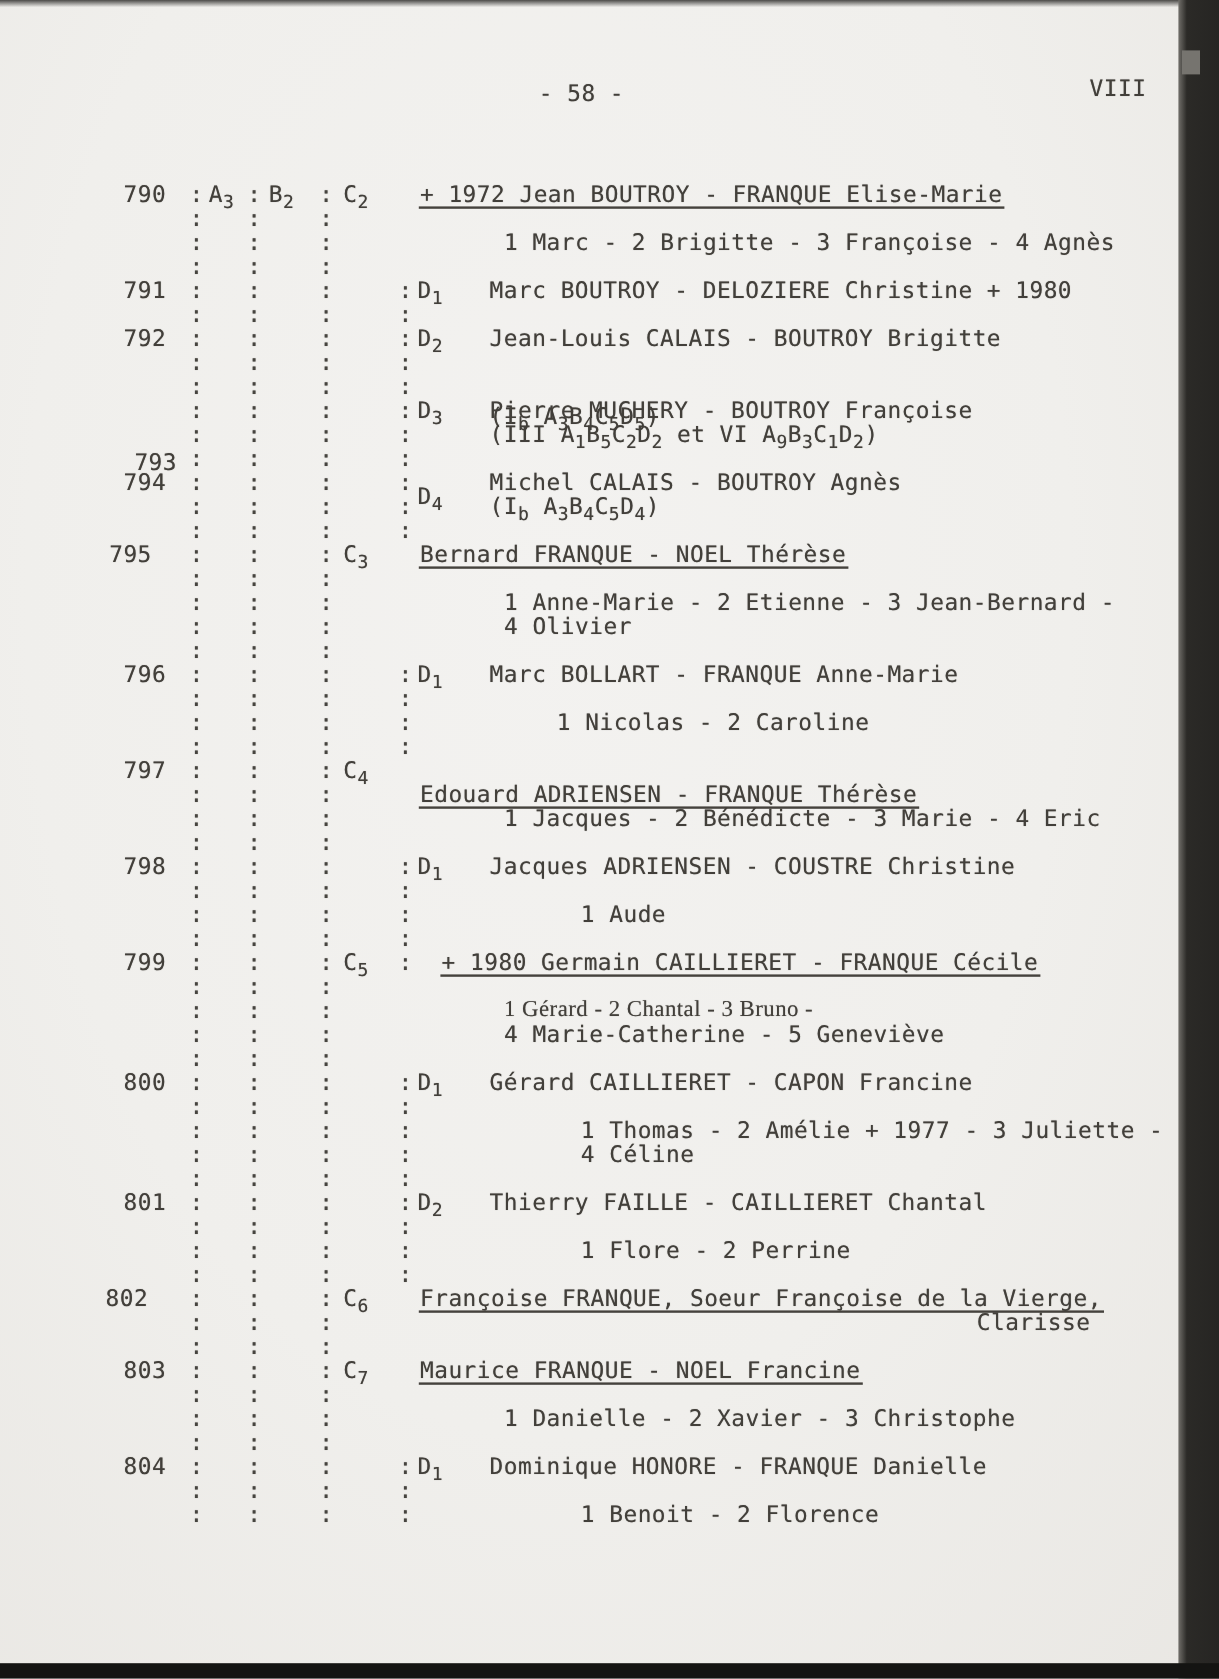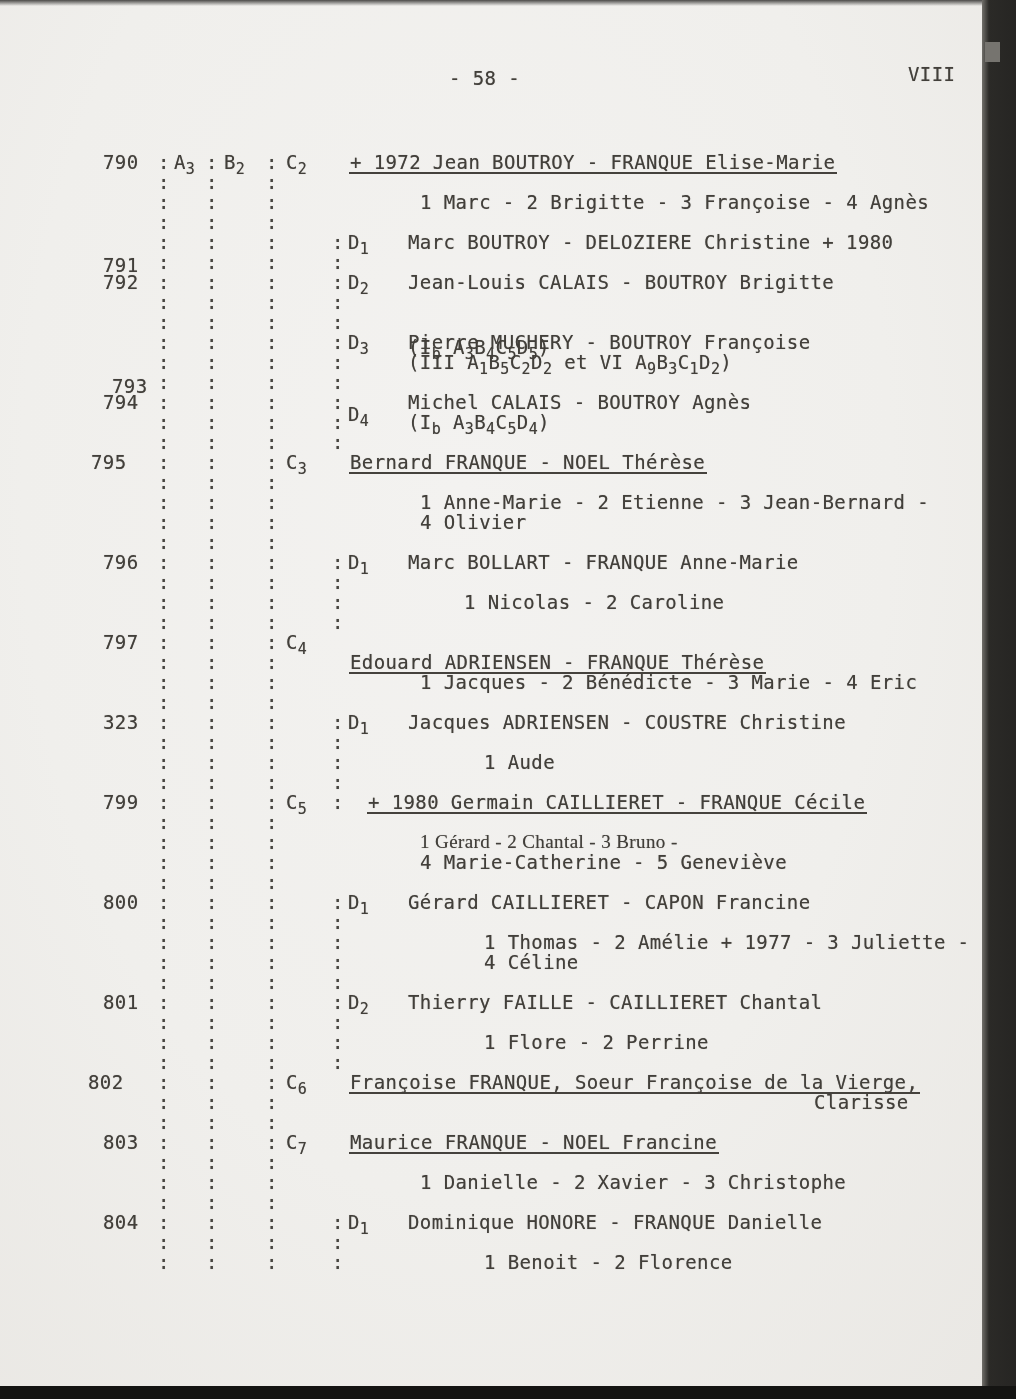--- a/index.html
+++ b/index.html
@@ -39,21 +39,21 @@
 <div class="page">
   <div class="hdr" style="left:449px;top:68px;">- 58 -</div>
   <div class="hdr" style="left:908px;top:64px;">VIII</div>
   <div id="sheet">
       <div class="tline" style="left: 103px; top: 152px;">790</div>
       <div class="tline" style="left: 174px; top: 152px;">A<sub>3</sub></div>
       <div class="tline" style="left: 224px; top: 152px;">B<sub>2</sub></div>
       <div class="tline" style="left: 286px; top: 152px;">C<sub>2</sub></div>
       <div class="tline underlined" style="left: 350px; top: 152px;">+ 1972 Jean BOUTROY - FRANQUE Elise-Marie</div>
       <div class="tline" style="left: 420px; top: 192px;">1 Marc - 2 Brigitte - 3 Françoise - 4 Agnès</div>
-      <div class="tline" style="left: 103px; top: 232px; margin-top: 23px;">791</div>
+      <div class="tline" style="left: 103px; top: 232px;">791</div>
       <div class="tline" style="left: 348px; top: 232px;">D<sub>1</sub></div>
       <div class="tline" style="left: 408px; top: 232px;">Marc BOUTROY - DELOZIERE Christine + 1980</div>
       <div class="tline" style="left: 103px; top: 272px;">792</div>
       <div class="tline" style="left: 348px; top: 272px;">D<sub>2</sub></div>
       <div class="tline" style="left: 408px; top: 272px;">Jean-Louis CALAIS - BOUTROY Brigitte</div>
       <div class="tline" style="left: 408px; top: 292px; margin-top: 45px;">(I<sub>b</sub> A<sub>3</sub>B<sub>4</sub>C<sub>5</sub>D<sub>5</sub>)</div>
       <div class="tline" style="left: 112px; top: 332px; margin-top: 44px;">793</div>
       <div class="tline" style="left: 348px; top: 332px;">D<sub>3</sub></div>
       <div class="tline" style="left: 408px; top: 332px;">Pierre MUCHERY - BOUTROY Françoise</div>
       <div class="tline" style="left: 408px; top: 352px;">(III A<sub>1</sub>B<sub>5</sub>C<sub>2</sub>D<sub>2</sub> et VI A<sub>9</sub>B<sub>3</sub>C<sub>1</sub>D<sub>2</sub>)</div>
@@ -67,21 +67,21 @@
       <div class="tline" style="left: 420px; top: 492px;">1 Anne-Marie - 2 Etienne - 3 Jean-Bernard -</div>
       <div class="tline" style="left: 420px; top: 512px;">4 Olivier</div>
       <div class="tline" style="left: 103px; top: 552px;">796</div>
       <div class="tline" style="left: 348px; top: 552px;">D<sub>1</sub></div>
       <div class="tline" style="left: 408px; top: 552px;">Marc BOLLART - FRANQUE Anne-Marie</div>
       <div class="tline" style="left: 464px; top: 592px;">1 Nicolas - 2 Caroline</div>
       <div class="tline" style="left: 103px; top: 632px;">797</div>
       <div class="tline" style="left: 286px; top: 632px;">C<sub>4</sub></div>
       <div class="tline underlined" style="left: 350px; top: 632px; margin-top: 20px;">Edouard ADRIENSEN - FRANQUE Thérèse</div>
       <div class="tline" style="left: 420px; top: 672px;">1 Jacques - 2 Bénédicte - 3 Marie - 4 Eric</div>
-      <div class="tline" style="left: 103px; top: 712px;">323</div>
+      <div class="tline" style="left: 103px; top: 712px;">798</div>
       <div class="tline" style="left: 348px; top: 712px;">D<sub>1</sub></div>
       <div class="tline" style="left: 408px; top: 712px;">Jacques ADRIENSEN - COUSTRE Christine</div>
       <div class="tline" style="left: 484px; top: 752px;">1 Aude</div>
       <div class="tline" style="left: 103px; top: 792px;">799</div>
       <div class="tline" style="left: 286px; top: 792px;">C<sub>5</sub></div>
       <div class="tline underlined" style="left: 368px; top: 792px;">+ 1980 Germain CAILLIERET - FRANQUE Cécile</div>
       <div class="tline" style="left: 420px; top: 832px; font-family: Liberation Serif, serif;">1 Gérard - 2 Chantal - 3 Bruno -</div>
       <div class="tline" style="left: 420px; top: 852px;">4 Marie-Catherine - 5 Geneviève</div>
       <div class="tline" style="left: 103px; top: 892px;">800</div>
       <div class="tline" style="left: 348px; top: 892px;">D<sub>1</sub></div>

